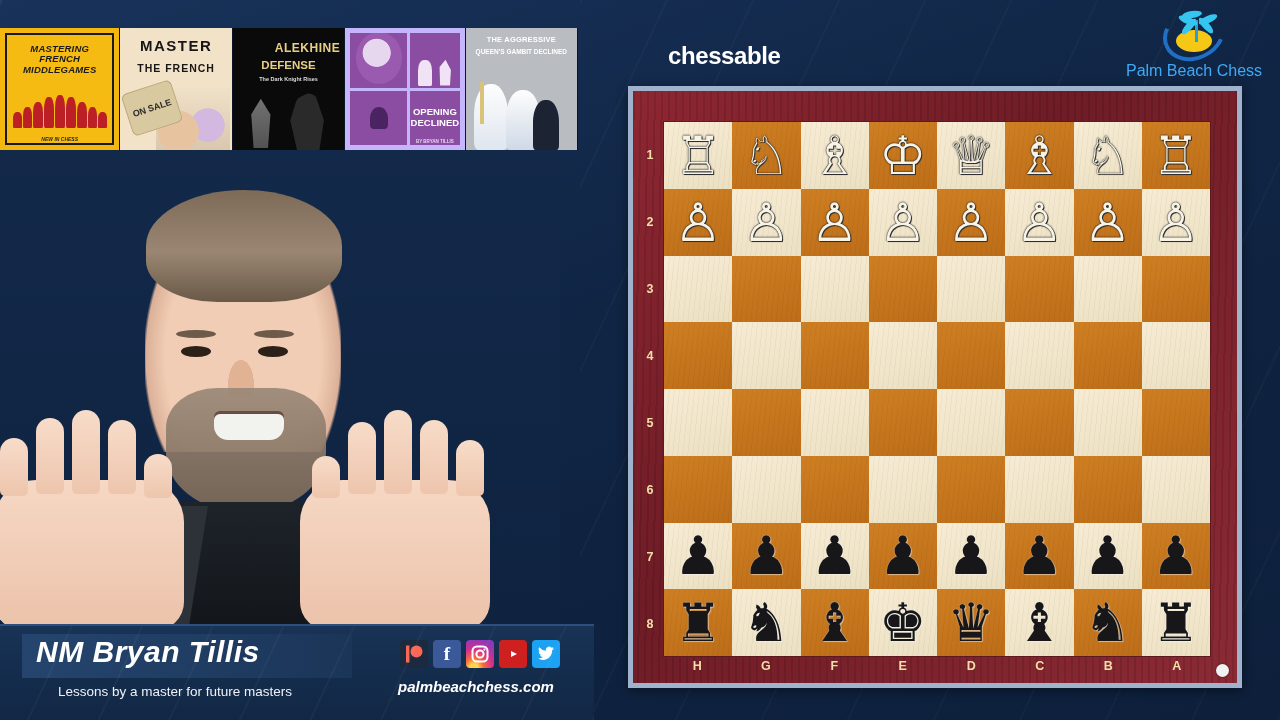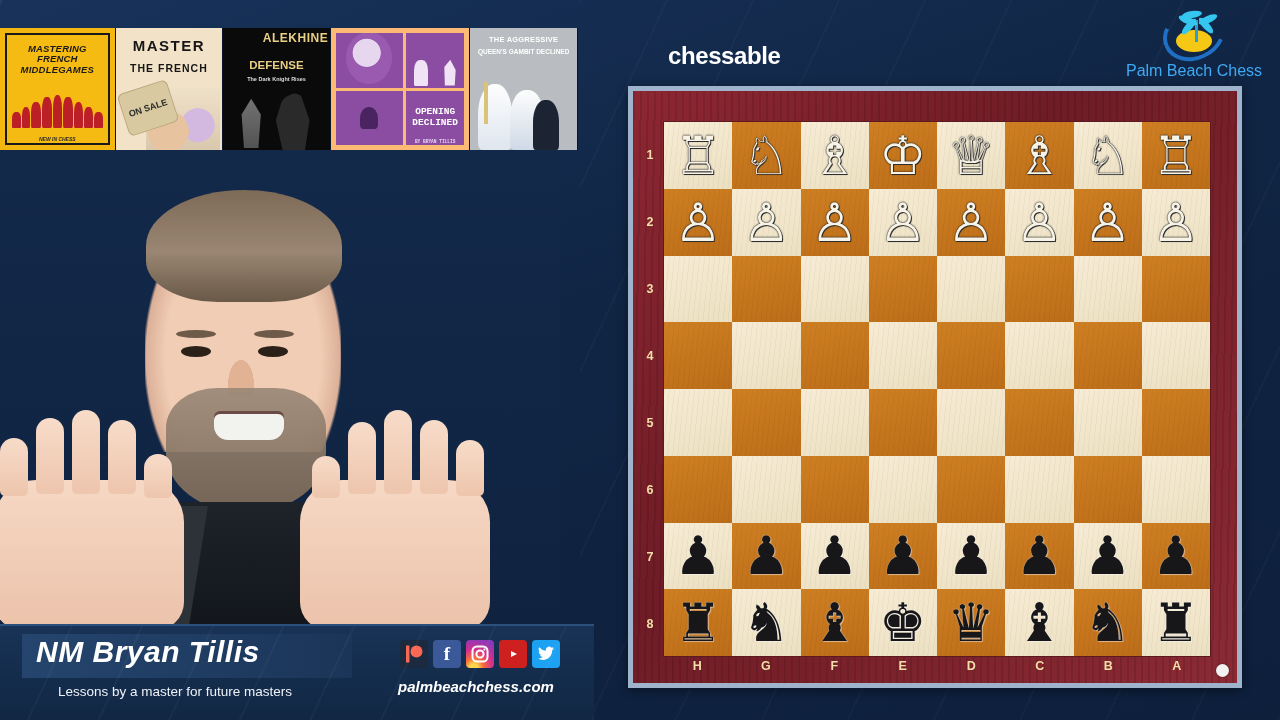--- a/index.html
+++ b/index.html
@@ -44,33 +44,33 @@
     box-shadow:0 0 0 1px #bba87c inset; }
   .b2 .sale span { position:absolute; inset:0; display:flex; flex-direction:column;
     align-items:center; justify-content:center; font-size:9px; font-weight:bold;
     color:#2c2c2c; line-height:1; }
   .b2 .scene { position:absolute; right:2px; bottom:0; width:74px; height:62px;
     background:radial-gradient(circle at 30% 70%, #e8c3a0 0 30%, transparent 31%),
                radial-gradient(circle at 70% 60%, #d3b9df 0 26%, transparent 27%),
                linear-gradient(#efe0c8,#d9c8ae); }
 
   .b3 { background:#0a0a0a; }
-  .b3 .t { top:4px; font-size:12px; color:#e8cf84; letter-spacing:.5px;padding-left:38px; }
+  .b3 .t { top:14px; font-size:12px; color:#e8cf84; letter-spacing:.5px;padding-left:38px; }
   .b3 .t2 { position:absolute; top:31px; left:0; right:0; text-align:center;
     font-size:11.5px; color:#e8cf84; font-weight:bold; }
   .b3 .t3 { position:absolute; top:48px; left:0; right:0; text-align:center;
     font-size:5.5px; color:#ddd; font-weight:bold; }
   .b3 .knight { position:absolute; right:8px; bottom:0; width:56px; height:66px;
     background:radial-gradient(ellipse at 50% 100%, #2a2a2a 0 60%, transparent 61%);
     clip-path:polygon(30% 100%,70% 100%,78% 55%,60% 10%,30% 22%,18% 55%); }
   .b3 .glow { position:absolute; left:4px; bottom:2px; width:48px; height:56px;
     background:linear-gradient(#cfcfcf,#8e8e8e); opacity:.55;
     clip-path:polygon(35% 100%,65% 100%,70% 40%,50% 12%,30% 40%); }
 
-  .b4 { background:#fdba74; padding:16px;font-family:Liberation Mono, monospace; }
+  .b4 { background:#c4b5fd; padding:4px; }
   .b4 .grid { position:absolute; inset:5px; display:grid;
     grid-template-columns:1.15fr 1fr; grid-template-rows:1fr 1fr; gap:3px; }
   .b4 .cell { background:#8b4da2; position:relative; overflow:hidden; }
   .b4 .ball { border-radius:50%; background:radial-gradient(circle at 45% 40%, #e6d6ee 0 34%, #9a5ab0 36%); }
   .b4 .txt { position:absolute; inset:0; display:flex; flex-direction:column;
     align-items:center; justify-content:center; color:#fff; font-weight:bold;
     font-size:9.5px; line-height:1.15; text-align:center; }
   .b4 .auth { position:absolute; bottom:1px; left:0; right:0; text-align:center;
     font-size:4.5px; color:#e7d3f0; font-weight:bold; }
 

